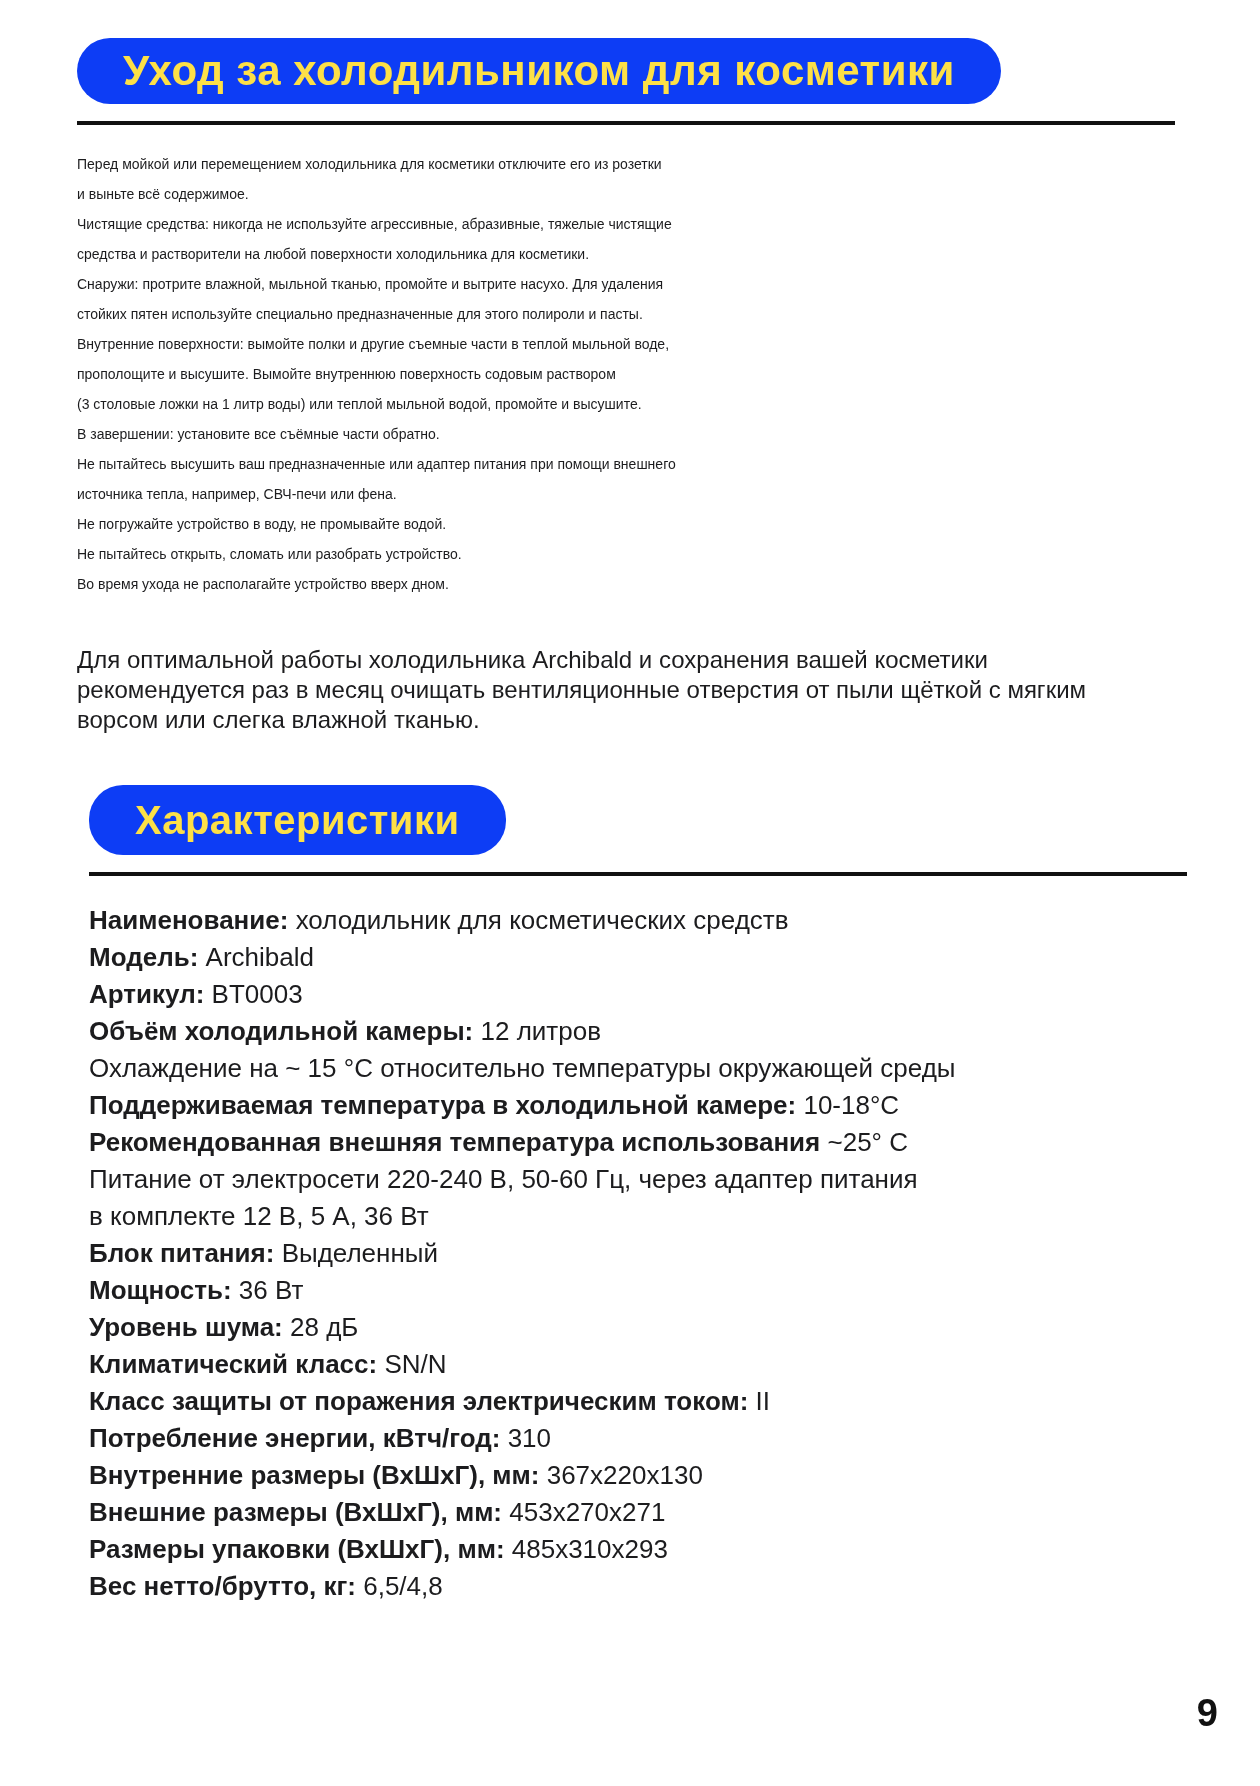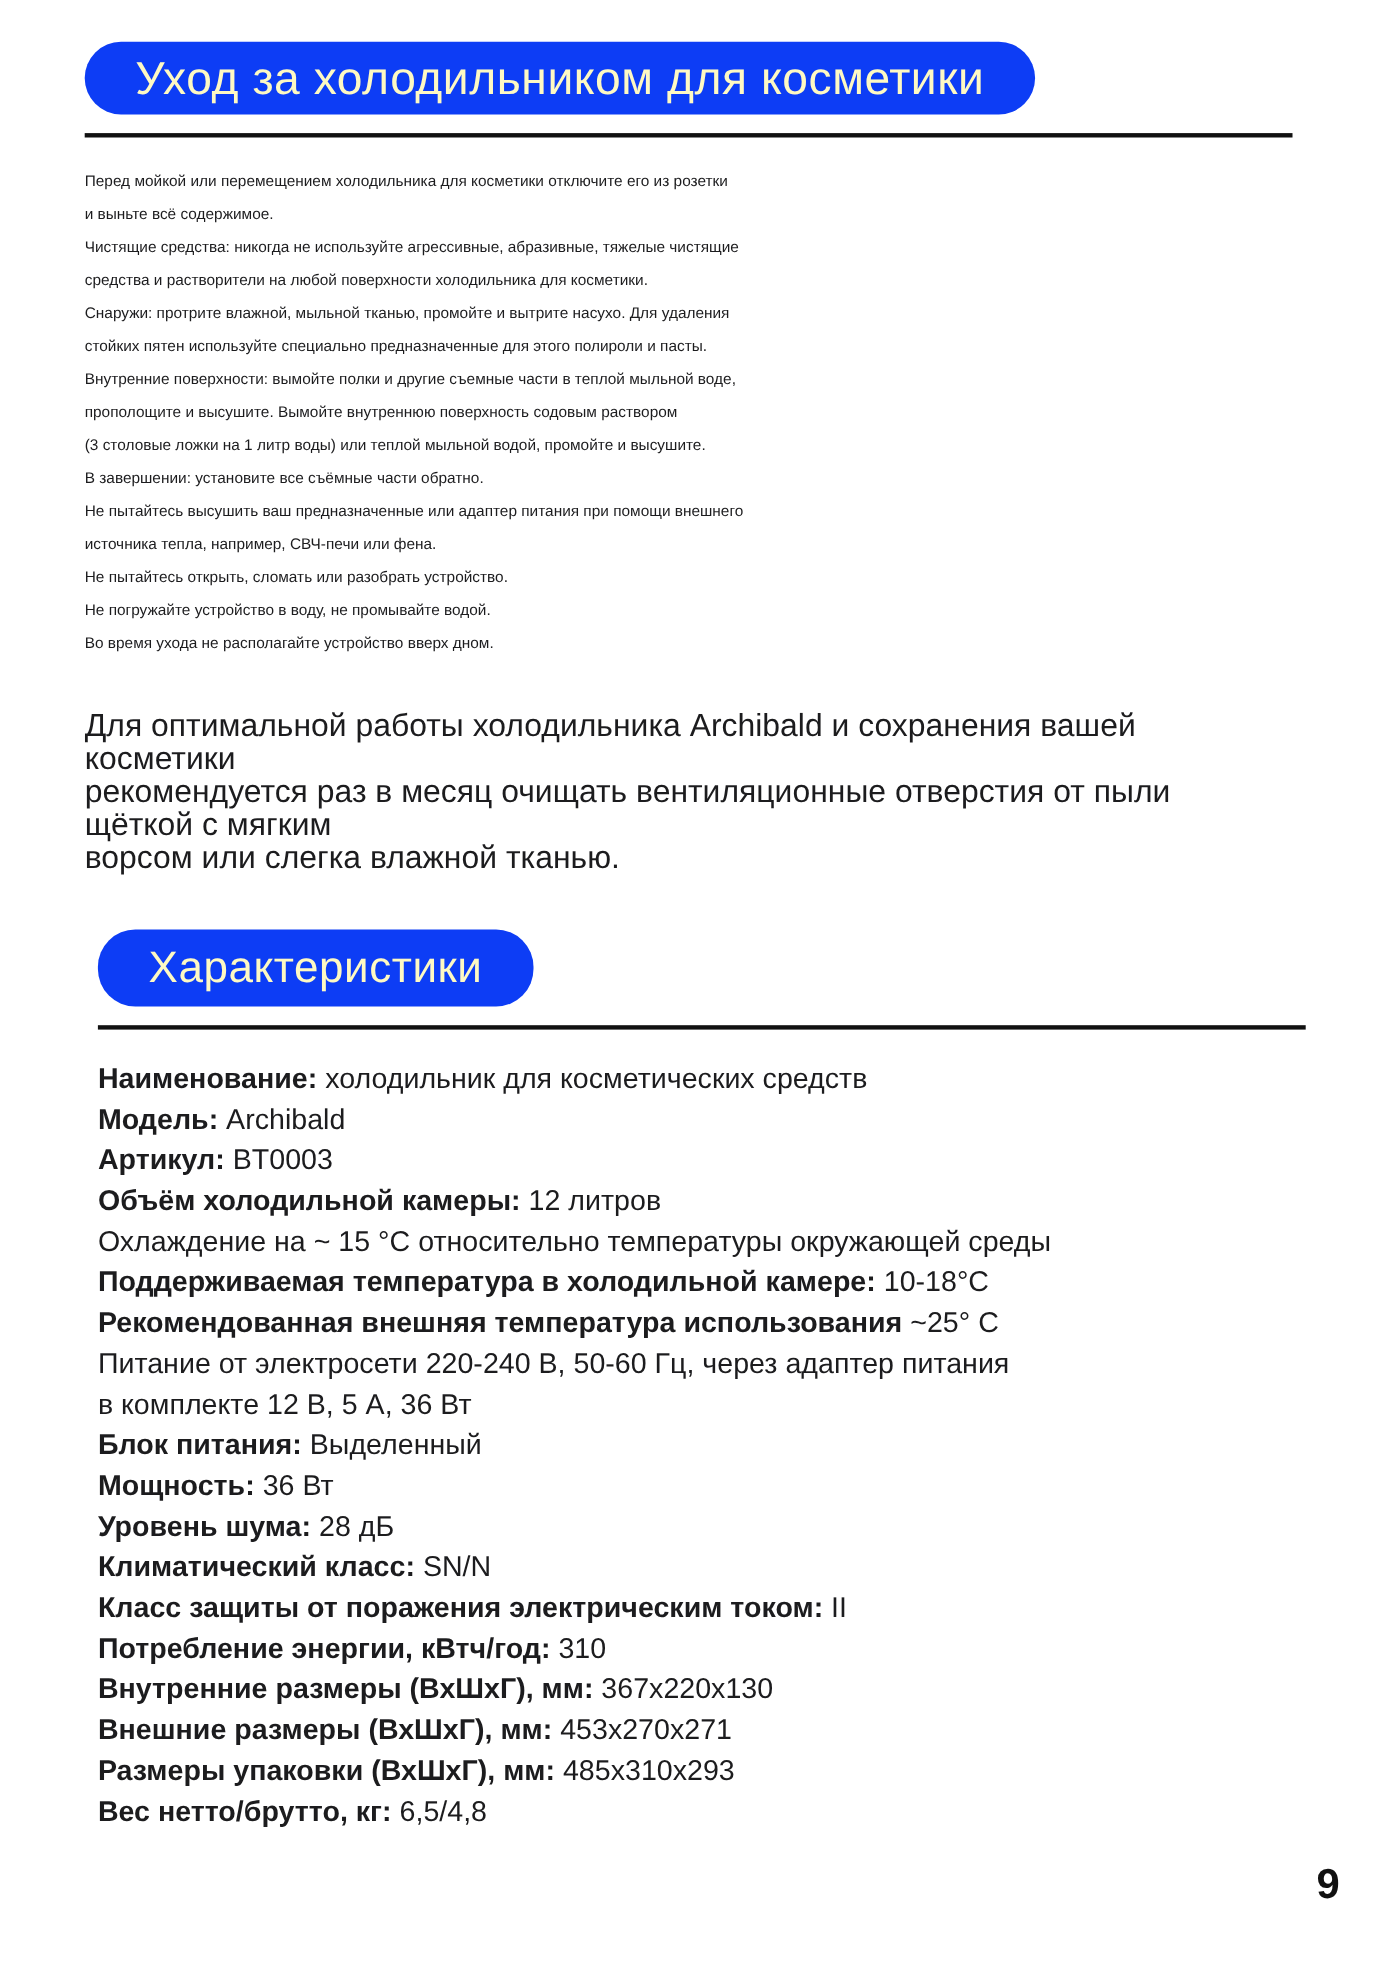--- a/index.html
+++ b/index.html
@@ -10,44 +10,44 @@
     overflow:hidden;
     font-family:"Liberation Sans","DejaVu Sans",sans-serif;
     color:#1c1c1e;
     box-sizing:border-box;
     padding-top:38px;
   }
   .badge{
     display:inline-block;
     margin-left:77px;
     background:#0d3df5;
-    color:#fef9c3;
+    color:#fde047;
     border-radius:34px;
     padding:0 46px;
-    font-weight:400;
+    font-weight:700;
     letter-spacing:0.5px;
   }
   .badge-large{font-size:42px;line-height:66px;}
   .badge-small{font-size:40px;line-height:70px;}
   .rule{
     margin:17px 0 0 77px;
     width:1098px;height:4px;
     background:#111111;
   }
   .care-text{
     margin:24px 0 0 77px;
     width:1045px;
     font-size:14px;
     line-height:30px;
   }
   .care-text p{margin:0;white-space:pre-line;}
   .care-note{
     margin:46px 0 0 77px;
     width:1045px;
-    font-size:29px;
+    font-size:24px;
     line-height:30px;
     white-space:pre-line;
   }
   .specs-section{margin-top:50px;padding-left:12px;}
   .spec-list{
     margin:26px 0 0 77px;
     width:1105px;
     font-size:26px;
     line-height:37px;
   }
@@ -77,22 +77,22 @@
         <p>Чистящие средства: никогда не используйте агрессивные, абразивные, тяжелые чистящие
 средства и растворители на любой поверхности холодильника для косметики.</p>
         <p>Снаружи: протрите влажной, мыльной тканью, промойте и вытрите насухо. Для удаления
 стойких пятен используйте специально предназначенные для этого полироли и пасты.</p>
         <p>Внутренние поверхности: вымойте полки и другие съемные части в теплой мыльной воде,
 прополощите и высушите. Вымойте внутреннюю поверхность содовым раствором
 (3 столовые ложки на 1 литр воды) или теплой мыльной водой, промойте и высушите.</p>
         <p>В завершении: установите все съёмные части обратно.</p>
         <p>Не пытайтесь высушить ваш предназначенные или адаптер питания при помощи внешнего
 источника тепла, например, СВЧ-печи или фена.</p>
+        <p>Не погружайте устройство в воду, не промывайте водой.</p>
         <p>Не пытайтесь открыть, сломать или разобрать устройство.</p>
-        <p>Не погружайте устройство в воду, не промывайте водой.</p>
         <p>Во время ухода не располагайте устройство вверх дном.</p>
       </div>
     <p class="care-note">Для оптимальной работы холодильника Archibald и сохранения вашей косметики
 рекомендуется раз в месяц очищать вентиляционные отверстия от пыли щёткой с мягким
 ворсом или слегка влажной тканью.</p>
   </section>
 
   <section class="specs-section">
     <div class="badge badge-small" style="background: rgb(13, 61, 245);">
       <span>Характеристики</span>

